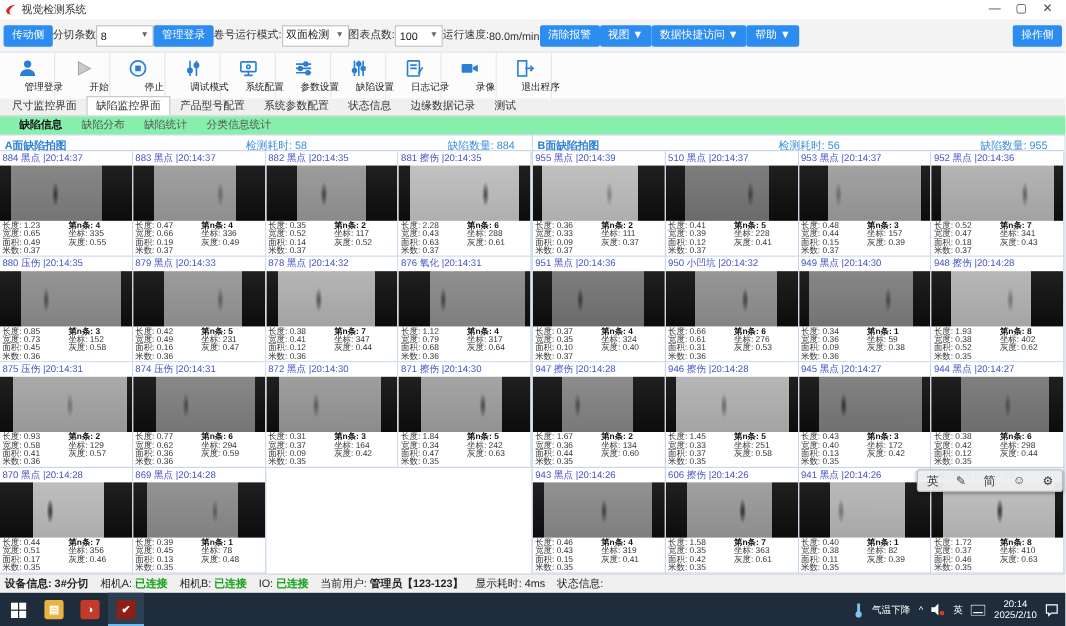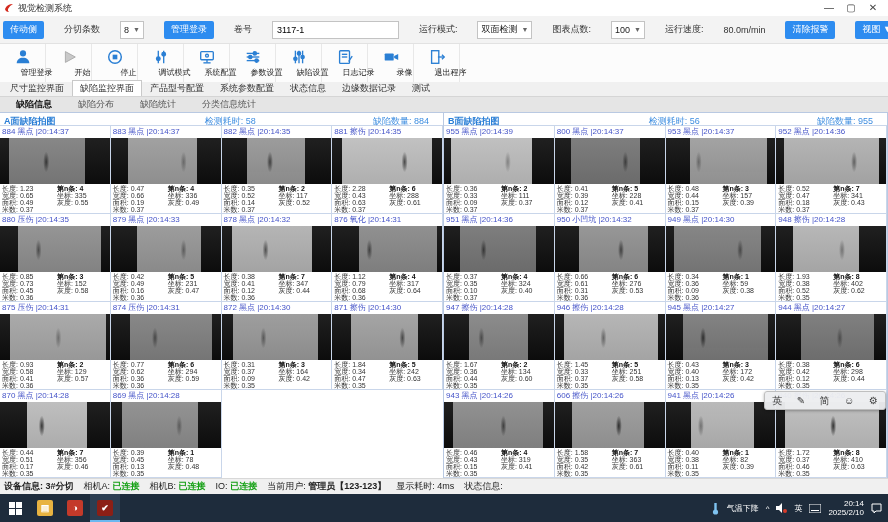--- a/index.html
+++ b/index.html
@@ -6,39 +6,39 @@
   html,body { width:888px; height:522px; overflow:hidden; }
   body { font-family: "Liberation Sans", sans-serif; position:relative; background:#fff; font-size:9px; color:#222; }
 
   
   .titlebar { height:16px; background:#fff; display:flex; align-items:center; padding:0 4px;justify-content:center; }
   .titlebar .logo { width:10px; height:10px; margin-right:4px; }
   .titlebar .apptitle { font-size:9px; color:#333; flex:1; }
   .wctrl { width:22px; height:14px; text-align:center; line-height:13px; font-size:10px; color:#444; }
 
   
-  .toolbar1 { height:28px; background:#f3f3f3; border-bottom:1px solid #e2e2e2; display:flex; align-items:center; padding:0 3px; gap:20px; }
+  .toolbar1 { height:28px; background:#f3f3f3; border-bottom:1px solid #e2e2e2; display:flex; align-items:center; padding:0 3px; gap:0; }
   .btn-blue { background:#2d8cf0; color:#fff; border:none; border-radius:2px; font-size:9px; height:18px; padding:0 7px; font-family:inherit; white-space:nowrap; }
   .tb-label { color:#333; white-space:nowrap; }
   .combo { background:#fff; border:1px solid #c3c3c3; height:18px; display:flex; align-items:center; padding:0 3px; gap:4px; white-space:nowrap; }
   .combo .arrow { font-size:7px; color:#666; }
   .tb-input { border:1px solid #c3c3c3; background:#fff; height:18px; padding:0 4px; font-size:9px; font-family:inherit; }
   .spacer { flex:1; }
 
   
   .toolbar2 { height:38px; background:#fcfcfc; display:flex; align-items:stretch; }
   .ibtn { width:46px; display:flex; flex-direction:column; align-items:center; justify-content:center; gap:1px; border-right:1px solid #e8e8e8; }
   .ibtn svg { width:18px; height:18px; }
   .ibtn .ilabel { font-size:8px; color:#222; white-space:nowrap;margin-left:28px; }
 
   
   .maintabs { height:15px; background:#f0f0f0; display:flex; align-items:flex-end; border-bottom:1px solid #d5d5d5; padding-left:2px; }
   .mtab { font-size:9px; color:#333; padding:1px 7px; border:1px solid transparent; border-bottom:none; }
   .mtab.active { background:#fff; border-color:#c9c9c9; }
-  .subtabs { height:15px; background:#e5e5e5; display:flex; align-items:center; padding-left:16px; gap:26px; }
+  .subtabs { height:15px; background:#86efac; display:flex; align-items:center; padding-left:16px; gap:16px; }
   .stab { font-size:9px; color:#555; }
   .stab.active { color:#111; font-weight:bold; }
 
   
   .main { height:366px; display:flex; border-top:1px solid #b9c9e2; }
   .panel { width:444px; border-right:1px solid #b9c9e2; display:flex; flex-direction:column; }
   .phead { height:15px; position:relative; border-bottom:1px solid #c9d6ea; background:#fff; }
   .phead .ptitle { position:absolute; left:4px; top:2px; color:#2b7fd6; font-weight:bold; font-size:9px; }
   .phead .ptime { position:absolute; left:52%; top:2px; transform:translateX(-50%); color:#3d8de0; font-size:9px; }
   .phead .pcount { position:absolute; right:14px; top:2px; color:#3d8de0; font-size:9px; }
@@ -54,21 +54,21 @@
   
   .statusbar { height:16px; background:#f0f0f0; border-top:1px solid #d8d8d8; display:flex; align-items:center; padding:0 4px; gap:10px; font-size:9px; white-space:nowrap; }
   .sb-b { font-weight:bold; }
   .ok { color:#14a014; font-weight:bold; }
 
   
   .taskbar { height:28px; background:#1e2c3c; display:flex; align-items:stretch; color:#fff; }
   .tb-icon { width:30px; display:flex; align-items:center; justify-content:center; }
   .tb-icon.active-app { background:#2c3e52; box-shadow:inset 0 -2px 0 #6cb8f0; }
   .tb-right { margin-left:auto; display:flex; align-items:center; gap:7px; padding-right:6px; font-size:8px; }
-  .tb-clock { text-align:right; line-height:9px; font-size:8px; }
+  .tb-clock { text-align:center; line-height:9px; font-size:8px; }
   .appchip { width:16px; height:16px; border-radius:2px; display:flex; align-items:center; justify-content:center; font-size:9px; font-weight:bold; color:#fff; }
 
   
   .imebar { position:absolute; left:764px; top:391px; width:122px; height:19px; background:rgba(236,237,239,0.96); border:1px solid #bfbfbf; border-radius:3px; box-shadow:0 1px 3px rgba(0,0,0,0.3); display:flex; align-items:center; justify-content:space-around; font-size:10px; color:#3a3a3a; z-index:5; }
 </style>
 </head>
 <body>
 
 <div class="titlebar">
   <svg class="logo" viewBox="0 0 10 10">
@@ -82,21 +82,20 @@
 
 <div class="toolbar1">
   <button class="btn-blue">传动侧</button>
   <span class="tb-label">分切条数</span>
   <span class="combo" style="width:48px;">
       <span style="flex:1;">8</span>
       <span class="arrow">▼</span>
     </span>
   <button class="btn-blue">管理登录</button>
   <span class="tb-label">卷号</span>
-  <input class="tb-input" style="width: 148px;" value="3117-1">
   <span class="tb-label">运行模式:</span>
   <span class="combo" style="width:56px;">
       <span style="flex:1;">双面检测</span>
       <span class="arrow">▼</span>
     </span>
   <span class="tb-label">图表点数:</span>
   <span class="combo" style="width:40px;">
       <span style="flex:1;">100</span>
       <span class="arrow">▼</span>
     </span>
@@ -480,21 +479,21 @@
               <div>米数: 0.37</div>
             </div>
             <div class="ci-r">
               <div>第n条: 2</div>
               <div>坐标: 111</div>
               <div>灰度: 0.37</div>
             </div>
           </div>
         </div>
         <div class="cell">
-          <div class="cell-head">800 黑点 |20:14:37</div>
+          <div class="cell-head">510 黑点 |20:14:37</div>
           <div class="cell-img" style="background: radial-gradient(4px 14px at 64% 52%, rgba(10, 10, 10, 0.53) 0%, rgba(30, 30, 30, 0.27) 45%, rgba(0, 0, 0, 0) 75%), linear-gradient(rgba(255, 255, 255, 0.08), rgba(0, 0, 0, 0.07)), linear-gradient(90deg, rgb(13, 13, 13) 14.2%, rgb(115, 115, 115) 14.2%, rgb(115, 115, 115) 77.7%, rgb(13, 13, 13) 77.7%);"></div>
           <div class="cell-info">
             <div class="ci-l">
               <div>长度: 0.41</div>
               <div>宽度: 0.39</div>
               <div>面积: 0.12</div>
               <div>米数: 0.37</div>
             </div>
             <div class="ci-r">
               <div>第n条: 5</div>

